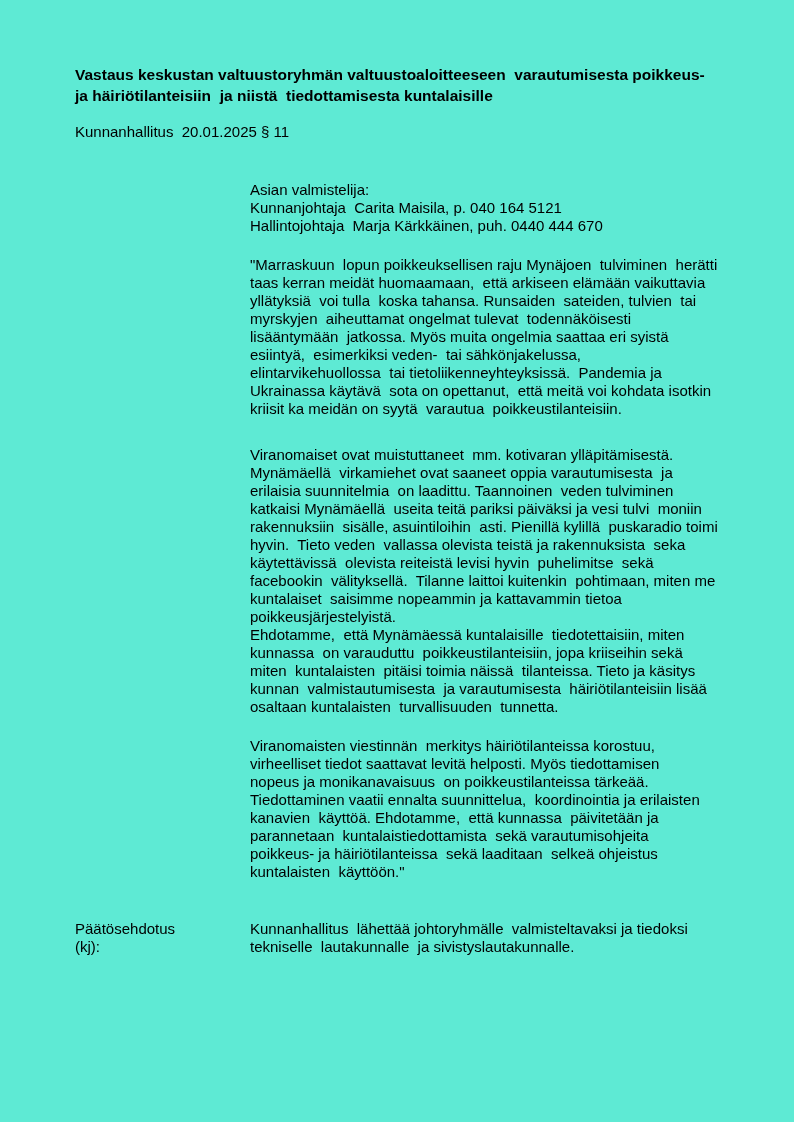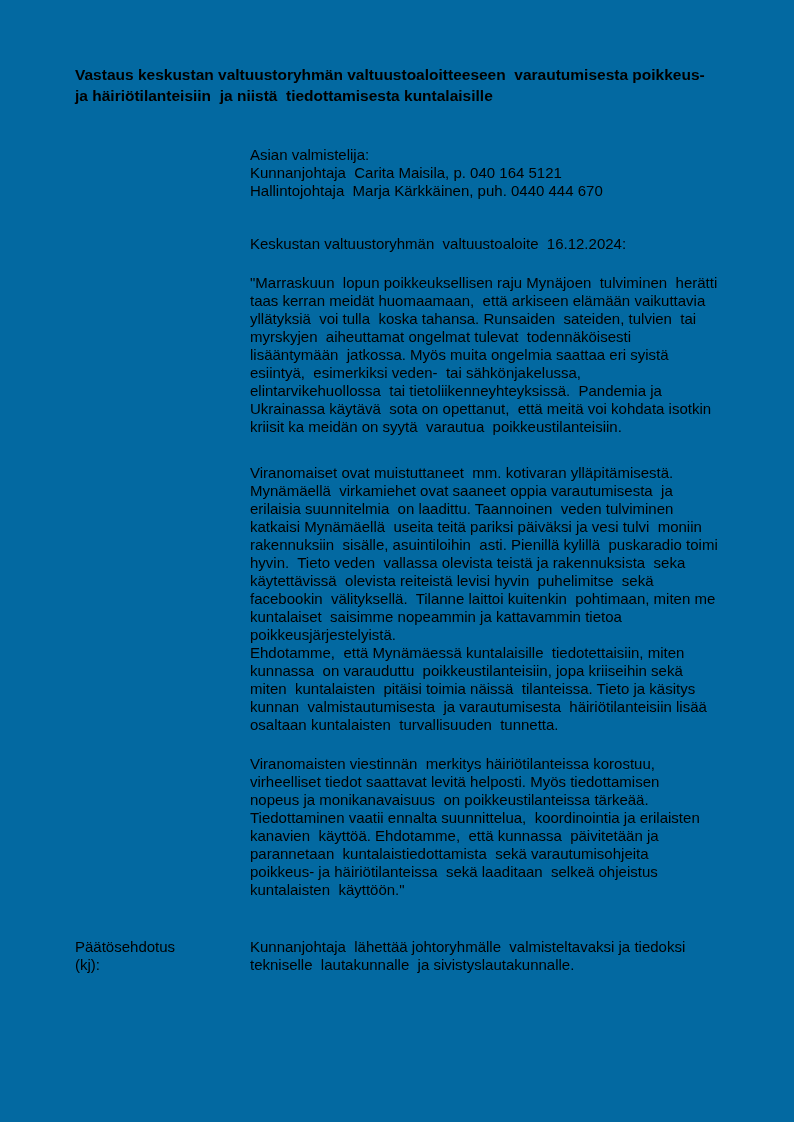--- a/index.html
+++ b/index.html
@@ -5,21 +5,21 @@
   html, body {
     margin: 0;
     padding: 0;
     background: #ffffff;
   }
   .page {
     position: relative;
     width: 794px;
     height: 1122px;
     box-sizing: border-box;
-    background: #0369a1;
+    background: #5eead4;
     color: #000000;
     font-family: "Liberation Sans", sans-serif;
     font-size: 15px;
     line-height: 18px;
     padding: 64px 52px 0 75px;
     overflow: hidden;
   }
   .pre { white-space: pre-wrap; }
   .doc-title {
     font-size: 15.5px;
@@ -49,30 +49,30 @@
   .decision-text { width: 492px; padding-top: 18px; }
 </style>
 </head>
 <body>
 
 <div class="page">
 
   <h1 class="doc-title pre">Vastaus keskustan valtuustoryhmän valtuustoaloitteeseen  varautumisesta poikkeus-
 ja häiriötilanteisiin  ja niistä  tiedottamisesta kuntalaisille</h1>
 
+  <div class="board-line pre">Kunnanhallitus  20.01.2025 § 11</div>
 
   <div class="content">
 
     <div class="preparer">
       <div class="pre">Asian valmistelija:</div>
       <div class="pre">Kunnanjohtaja  Carita Maisila, p. 040 164 5121</div>
       <div class="pre">Hallintojohtaja  Marja Kärkkäinen, puh. 0440 444 670</div>
     </div>
 
-    <p class="initiative-heading pre">Keskustan valtuustoryhmän  valtuustoaloite  16.12.2024:</p>
 
     <p class="para p1 pre">"Marraskuun  lopun poikkeuksellisen raju Mynäjoen  tulviminen  herätti
 taas kerran meidät huomaamaan,  että arkiseen elämään vaikuttavia
 yllätyksiä  voi tulla  koska tahansa. Runsaiden  sateiden, tulvien  tai
 myrskyjen  aiheuttamat ongelmat tulevat  todennäköisesti
 lisääntymään  jatkossa. Myös muita ongelmia saattaa eri syistä
 esiintyä,  esimerkiksi veden-  tai sähkönjakelussa,
 elintarvikehuollossa  tai tietoliikenneyhteyksissä.  Pandemia ja
 Ukrainassa käytävä  sota on opettanut,  että meitä voi kohdata isotkin
 kriisit ka meidän on syytä  varautua  poikkeustilanteisiin.</p>
@@ -101,17 +101,17 @@
 kanavien  käyttöä. Ehdotamme,  että kunnassa  päivitetään ja
 parannetaan  kuntalaistiedottamista  sekä varautumisohjeita
 poikkeus- ja häiriötilanteissa  sekä laaditaan  selkeä ohjeistus
 kuntalaisten  käyttöön."</p>
 
   </div>
 
   <div class="decision-row">
     <div class="decision-label pre">Päätösehdotus
 (kj):</div>
-    <div class="decision-text pre">Kunnanjohtaja  lähettää johtoryhmälle  valmisteltavaksi ja tiedoksi
+    <div class="decision-text pre">Kunnanhallitus  lähettää johtoryhmälle  valmisteltavaksi ja tiedoksi
 tekniselle  lautakunnalle  ja sivistyslautakunnalle.</div>
   </div>
 
 </div>
 
 </body></html>

